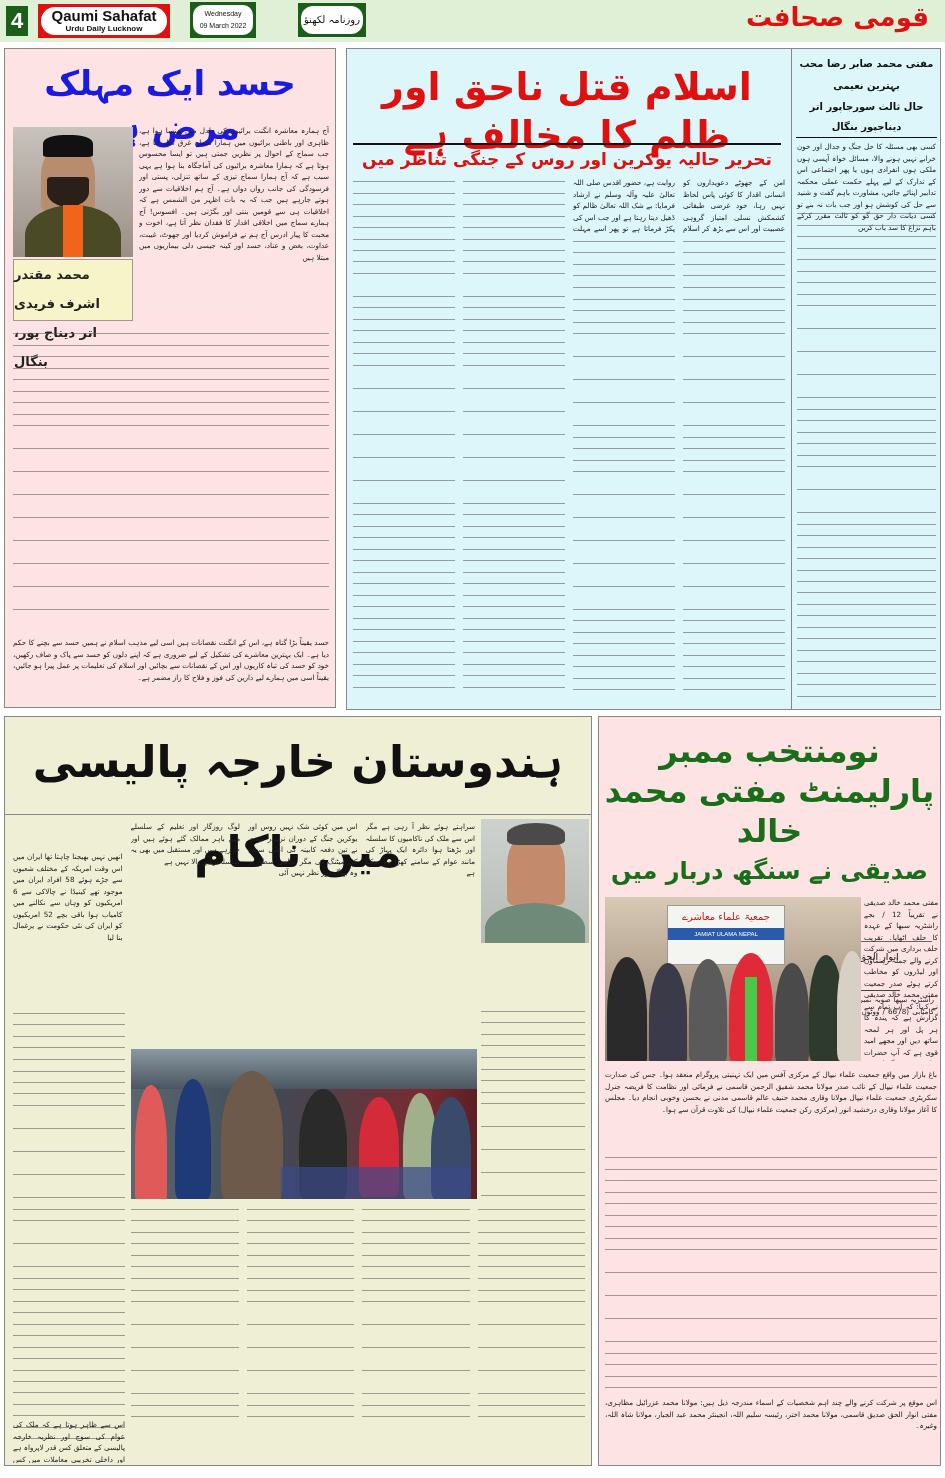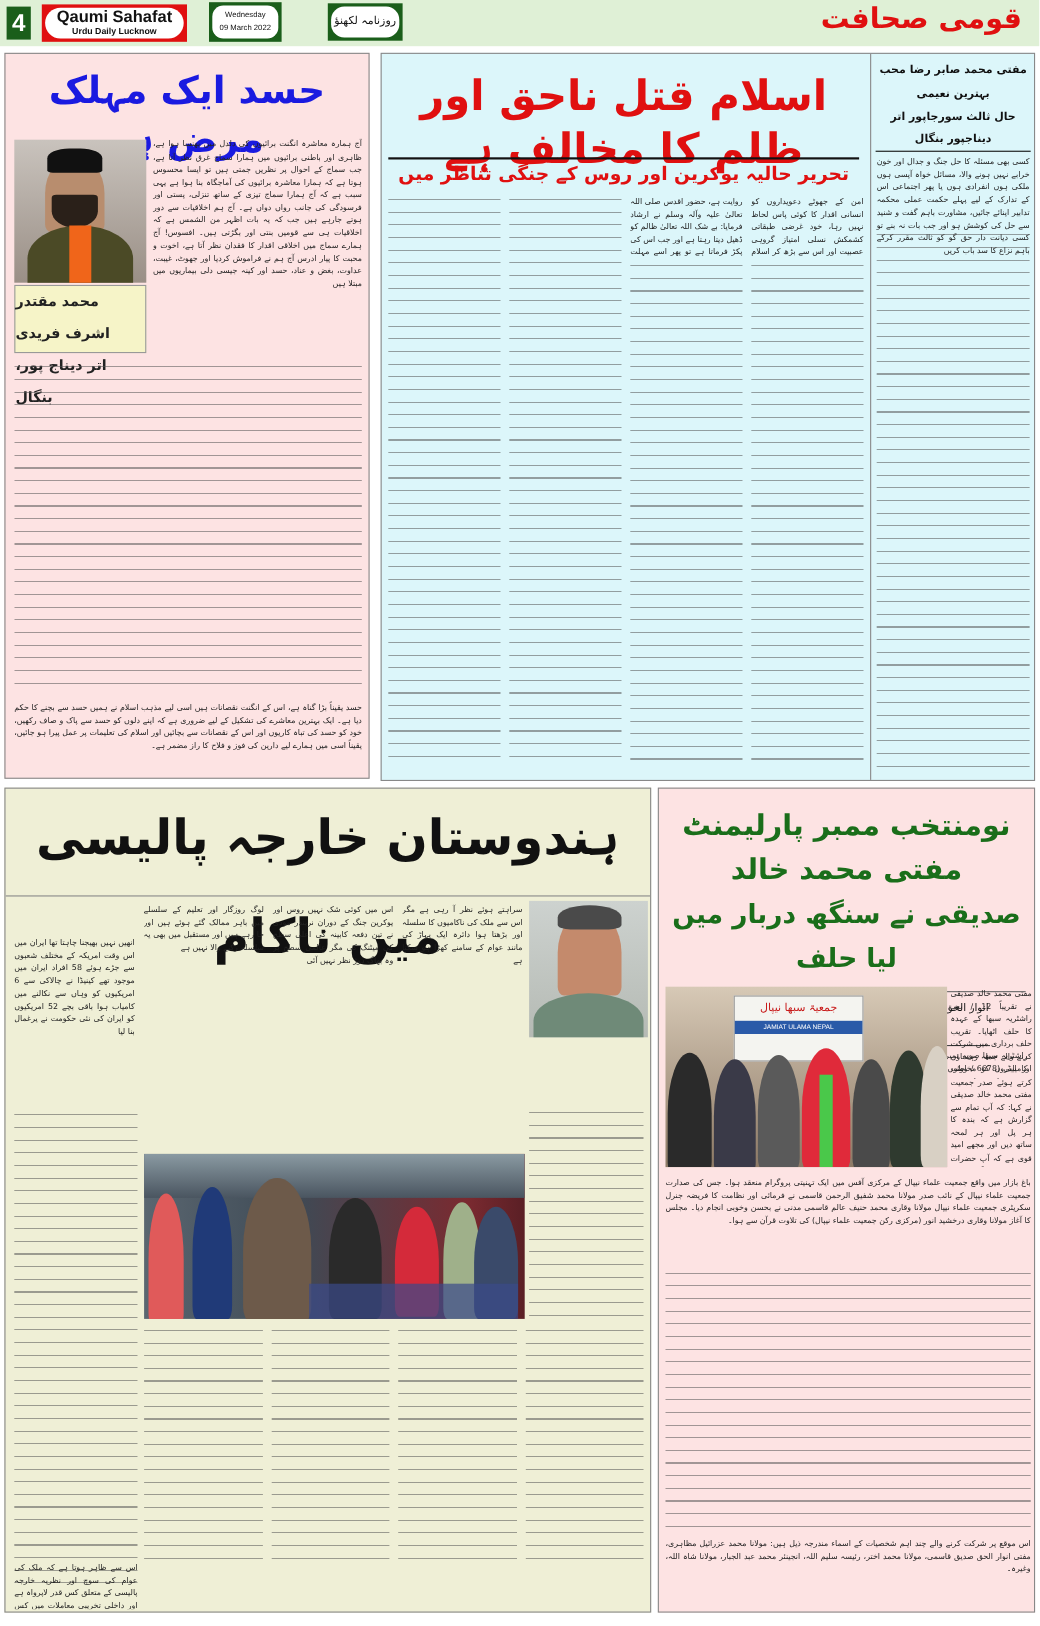--- a/index.html
+++ b/index.html
@@ -157,29 +157,29 @@
         <div class="fill-lines"></div>
       </div>
     <div>
         <div class="fill-lines"></div>
       </div>
   </div>
   <div class="bodytext" style="position:absolute; left:8px; top:702px; width:112px; height:44px; overflow:hidden;">اس سے ظاہر ہوتا ہے کہ ملک کی عوام کی سوچ اور نظریہ خارجہ پالیسی کے متعلق کس قدر لاپرواہ ہے اور داخلی تخریبی معاملات میں کس قدر اہمیت رکھتا ہے۔</div>
 </div>
 
 <div class="panel pink" style="left:598px; top:716px; width:343px; height:750px;">
-  <div class="headline" style="color:#1a6e1a; font-size:26px; line-height:40px; margin-top:14px;">نومنتخب ممبر پارلیمنٹ مفتی محمد خالد</div>
+  <div class="headline" style="color:#1a6e1a; font-size:32px; line-height:40px; margin-top:14px;">نومنتخب ممبر پارلیمنٹ مفتی محمد خالد</div>
   <div class="headline" style="color:#1a6e1a; font-size:24px; line-height:40px;">صدیقی نے سنگھ دربار میں لیا حلف</div>
   <div style="height:1px; background:#666; margin:10px 8px 4px;"></div>
   <div class="headline" style="font-size:9.5px; line-height:22px; color:#111; font-weight:normal; border-bottom:1px solid #444; margin:0 40px;">انوار الحق قاسمی، (ناظم نشرواشاعت جمعیت علماء ضلع روتہٹ نیپال)</div>
   <div class="bodytext" style="padding:3px 6px; height:30px; overflow:hidden;">راشٹریہ سبھا صوبہ نمبر 2 کے اوپن سیٹ پر صدر جمعیت علماء نیپال مفتی محمد خالد صدیقی کو ایک بڑی کامیابی (6678 / ووٹوں کے ذریعہ) ملی۔ اور کل بتاریخ 5 / مارچ بروز سنیچر کاٹھمانڈو کے سنگھ دربار میں تقریب حلف برداری منعقد ہوئی جس میں صدر جمعیت علماء نیپال</div>
   <div class="bodytext" style="position:absolute; left:265px; top:180px; width:74px; height:164px; overflow:hidden;">مفتی محمد خالد صدیقی نے تقریباً 12 / بجے راشٹریہ سبھا کے عہدہ کا حلف اٹھایا۔ تقریب حلف برداری میں شرکت کرنے والے جملہ رہنماؤں اور لیڈروں کو مخاطب کرتے ہوئے صدر جمعیت مفتی محمد خالد صدیقی نے کہا: کہ آپ تمام سے گزارش ہے کہ بندہ کا ہر پل اور ہر لمحہ ساتھ دیں اور مجھے امید قوی ہے کہ آپ حضرات ساتھ بھی دیں گے اور پھر شام 7 / بجے کا ٹھمانڈو</div>
   <div style="position:absolute; left:6px; top:180px; width:256px; height:164px; background:linear-gradient(180deg,#d7c9b6,#8d7a66); overflow:hidden;">
     <div style="position:absolute; left:62px; top:8px; width:118px; height:60px; background:#f4f4f0; border:1px solid #999; text-align:center;">
-      <div style="color:#c81a1a; font-size:10px; line-height:22px; direction:rtl;">جمعیۃ سبھا نیپال</div>
+      <div style="color:#c81a1a; font-size:10px; line-height:22px; direction:rtl;">جمعیۃ علماء معاشرے</div>
       <div style="background:#2a5aa8; color:#fff; font-size:6px; line-height:12px; font-family:'Liberation Sans',sans-serif;">JAMIAT ULAMA NEPAL</div>
     </div>
     <div class="person" style="left:2px; top:60px; width:40px; height:110px; background:#2a2a2a;"></div>
     <div class="person" style="left:44px; top:66px; width:38px; height:104px; background:#3a3a48;"></div>
     <div class="person" style="left:84px; top:62px; width:38px; height:104px; background:#5a5a5a;"></div>
     <div class="person" style="left:124px; top:56px; width:44px; height:110px; background:#e02a3a;"></div>
     <div style="position:absolute; left:140px; top:80px; width:12px; height:84px; background:#4ac84a;"></div>
     <div class="person" style="left:170px; top:66px; width:34px; height:100px; background:#4a4a4a;"></div>
     <div class="person" style="left:204px; top:58px; width:34px; height:106px; background:#2f3a2f;"></div>
     <div class="person" style="left:232px; top:54px; width:30px; height:110px; background:#d8d0c4;"></div>

